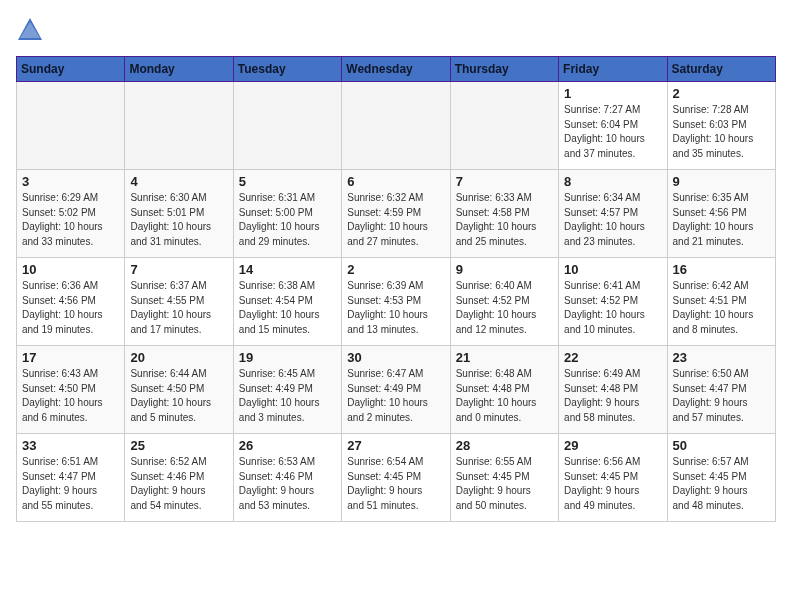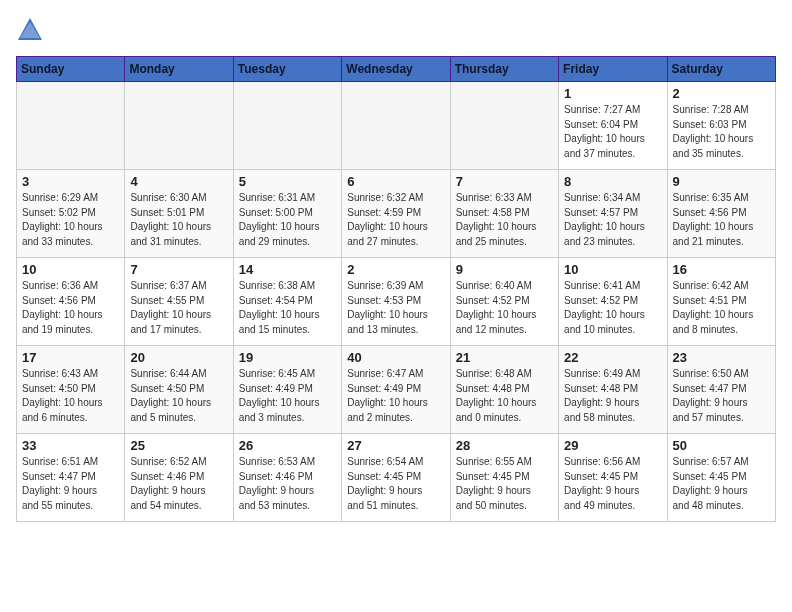--- a/index.html
+++ b/index.html
@@ -205,21 +205,21 @@
         </td>
         <td>
           <span class="day-num">20</span>
           <div class="day-info">Sunrise: 6:44 AM<br>Sunset: 4:50 PM<br>Daylight: 10 hours<br>and 5 minutes.</div>
         </td>
         <td>
           <span class="day-num">19</span>
           <div class="day-info">Sunrise: 6:45 AM<br>Sunset: 4:49 PM<br>Daylight: 10 hours<br>and 3 minutes.</div>
         </td>
         <td>
-          <span class="day-num">40</span>
+          <span class="day-num">30</span>
           <div class="day-info">Sunrise: 6:47 AM<br>Sunset: 4:49 PM<br>Daylight: 10 hours<br>and 2 minutes.</div>
         </td>
         <td>
           <span class="day-num">21</span>
           <div class="day-info">Sunrise: 6:48 AM<br>Sunset: 4:48 PM<br>Daylight: 10 hours<br>and 0 minutes.</div>
         </td>
         <td>
           <span class="day-num">22</span>
           <div class="day-info">Sunrise: 6:49 AM<br>Sunset: 4:48 PM<br>Daylight: 9 hours<br>and 58 minutes.</div>
         </td>

